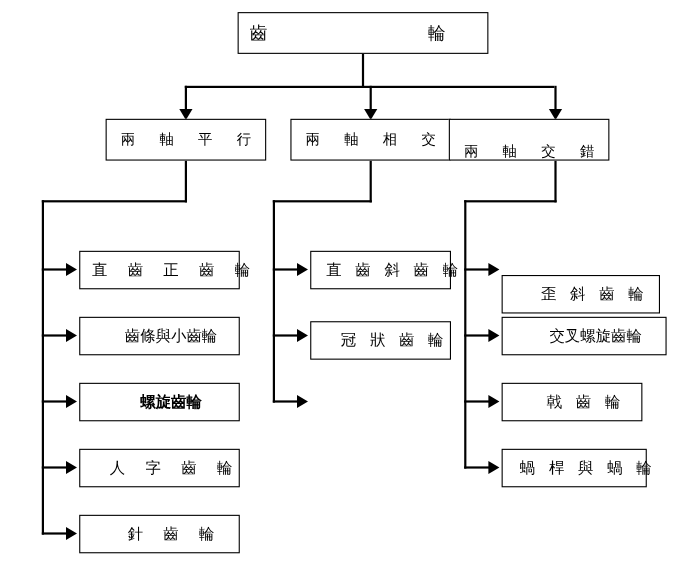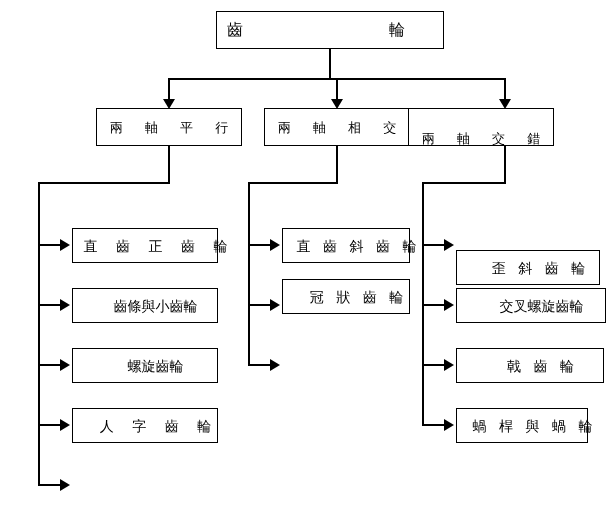--- a/index.html
+++ b/index.html
@@ -144,43 +144,46 @@
   <div class="arrow-right" style="left:60px; top:359px;"></div>
   <div class="arrow-right" style="left:60px; top:419px;"></div>
   <div class="arrow-right" style="left:60px; top:479px;"></div>
 
   <div class="box leaf sp-wide" style="left:72px; top:228px; width:146px;">
     <span class="box-label">直 齒 正 齒 輪</span>
   </div>
   <div class="box leaf sp-none" style="left:72px; top:288px; width:146px;">
     <span class="box-label">齒條與小齒輪</span>
   </div>
-  <div class="box leaf sp-none" style="left:72px; top:348px; width:146px;">
+  <div class="box leaf sp-none" style="left:72px; top:348px; width:146px;font-weight:bold;">
     <span class="box-label">螺旋齒輪</span>
   </div>
   <div class="box leaf sp-wide" style="left:72px; top:408px; width:146px;">
     <span class="box-label">人 字 齒 輪</span>
+  </div>
+  <div class="box leaf sp-wide" style="left:72px; top:468px; width:146px;">
+    <span class="box-label">針 齒 輪</span>
   </div>
 
   <div class="ln v" style="left:336px; top:146px; height:38px;"></div>
   <div class="ln h" style="left:248px; top:182px; width:90px;"></div>
   <div class="ln v" style="left:248px; top:182px; height:184px;"></div>
 
   <div class="ln h" style="left:248px; top:244px; width:24px;"></div>
   <div class="ln h" style="left:248px; top:304px; width:24px;"></div>
   <div class="ln h" style="left:248px; top:364px; width:24px;"></div>
 
   <div class="arrow-right" style="left:270px; top:239px;"></div>
   <div class="arrow-right" style="left:270px; top:299px;"></div>
   <div class="arrow-right" style="left:270px; top:359px;"></div>
 
   <div class="box leaf sp-med" style="left:282px; top:228px; width:128px;">
     <span class="box-label">直 齒 斜 齒 輪</span>
   </div>
-  <div class="box leaf sp-med" style="left:282px; top:279px; width:128px;">
+  <div class="box leaf sp-med" style="left:282px; top:292px; width:128px;">
     <span class="box-label">冠 狀 齒 輪</span>
   </div>
 
   <div class="ln v" style="left:504px; top:146px; height:38px;"></div>
   <div class="ln h" style="left:422px; top:182px; width:84px;"></div>
   <div class="ln v" style="left:422px; top:182px; height:244px;"></div>
 
   <div class="ln h" style="left:422px; top:244px; width:24px;"></div>
   <div class="ln h" style="left:422px; top:304px; width:24px;"></div>
   <div class="ln h" style="left:422px; top:364px; width:24px;"></div>
@@ -190,20 +193,20 @@
   <div class="arrow-right" style="left:444px; top:299px;"></div>
   <div class="arrow-right" style="left:444px; top:359px;"></div>
   <div class="arrow-right" style="left:444px; top:419px;"></div>
 
   <div class="box leaf sp-med" style="left:456px; top:228px; width:144px;margin-top:22px;">
     <span class="box-label">歪 斜 齒 輪</span>
   </div>
   <div class="box leaf sp-none" style="left:456px; top:288px; width:150px;">
     <span class="box-label">交叉螺旋齒輪</span>
   </div>
-  <div class="box leaf sp-med" style="left:456px; top:348px; width:148px;">
+  <div class="box leaf sp-med" style="left:456px; top:348px; width:128px;">
     <span class="box-label">戟 齒 輪</span>
   </div>
   <div class="box leaf sp-med" style="left:456px; top:408px; width:132px;">
     <span class="box-label">蝸 桿 與 蝸 輪</span>
   </div>
 
 </div>
 
 </body></html>

